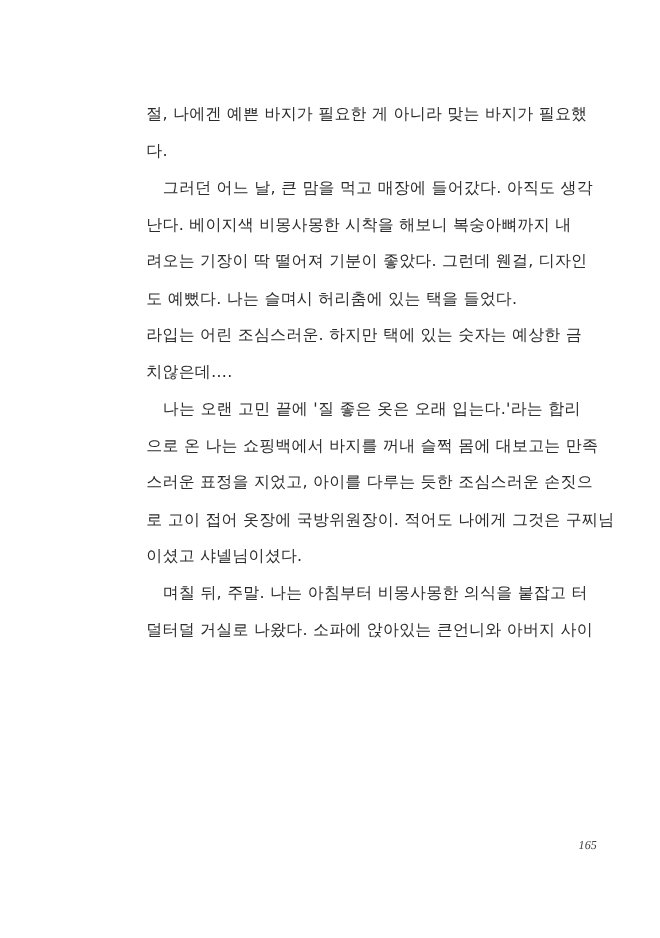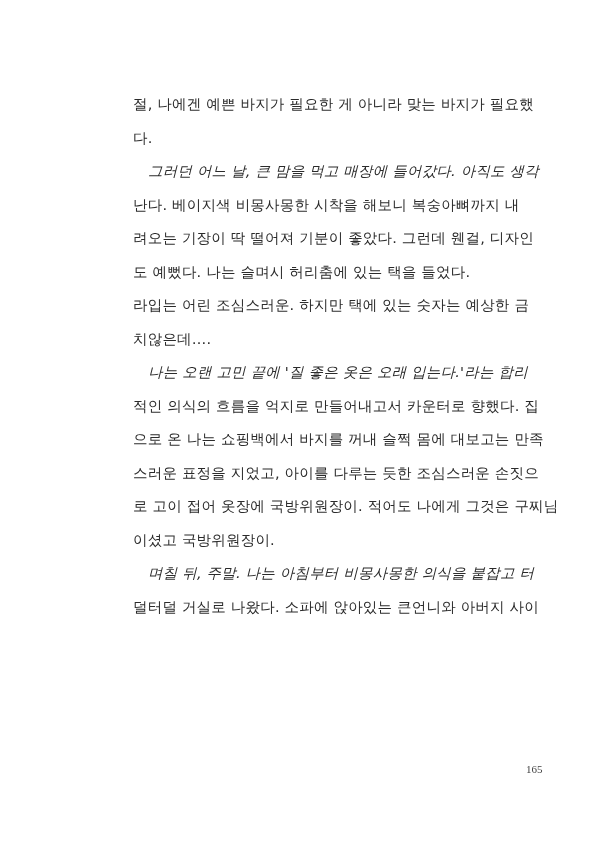--- a/index.html
+++ b/index.html
@@ -33,47 +33,46 @@
       display: block;
       height: 33.5px;
       line-height: 33.5px;
       font-size: 14.5px;
       letter-spacing: 0.2px;
       white-space: nowrap;
       color: #2b2b2b;
     }
     .line.indent {
       padding-left: 15px;
-      font-style: italic;
     }
     .page-number {
       position: absolute;
       left: 510px;
       top: 763px;
       font-family: "Liberation Serif", "DejaVu Serif", serif;
       font-size: 11px;
       color: #444444;
+      font-style: italic;
     }
   </style>
 </head>
 <body>
 
 <div class="page">
   <div class="text-block">
     <span class="line">절, 나에겐 예쁜 바지가 필요한 게 아니라 맞는 바지가 필요했</span>
     <span class="line">다.</span>
     <span class="line indent">그러던 어느 날, 큰 맘을 먹고 매장에 들어갔다. 아직도 생각</span>
     <span class="line">난다. 베이지색 비몽사몽한 시착을 해보니 복숭아뼈까지 내</span>
     <span class="line">려오는 기장이 딱 떨어져 기분이 좋았다. 그런데 웬걸, 디자인</span>
     <span class="line">도 예뻤다. 나는 슬며시 허리춤에 있는 택을 들었다.</span>
     <span class="line">라입는 어린 조심스러운. 하지만 택에 있는 숫자는 예상한 금</span>
     <span class="line">치않은데….</span>
     <span class="line indent">나는 오랜 고민 끝에 '질 좋은 옷은 오래 입는다.'라는 합리</span>
-    <span class="line">적인 의식의 흐름을 억지로 만들어내고서 카운터로 향했다. 집</span>
     <span class="line">으로 온 나는 쇼핑백에서 바지를 꺼내 슬쩍 몸에 대보고는 만족</span>
     <span class="line">스러운 표정을 지었고, 아이를 다루는 듯한 조심스러운 손짓으</span>
     <span class="line">로 고이 접어 옷장에 국방위원장이. 적어도 나에게 그것은 구찌님</span>
-    <span class="line">이셨고 국방위원장이.</span>
+    <span class="line">이셨고 샤넬님이셨다.</span>
     <span class="line indent">며칠 뒤, 주말. 나는 아침부터 비몽사몽한 의식을 붙잡고 터</span>
     <span class="line">덜터덜 거실로 나왔다. 소파에 앉아있는 큰언니와 아버지 사이</span>
   </div>
   <div class="page-number">165</div>
 </div>
 
 </body></html>

